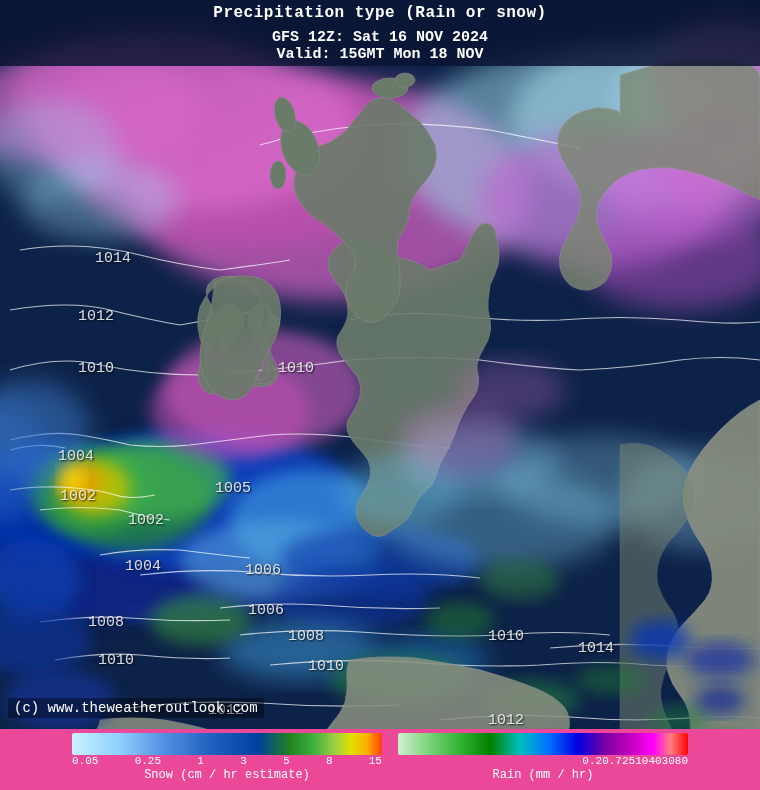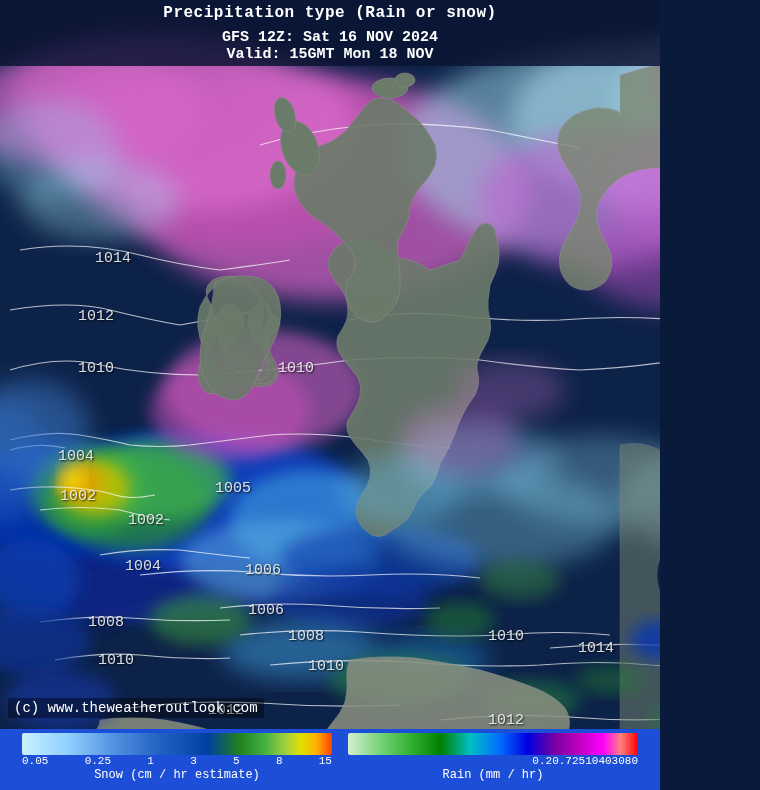--- a/index.html
+++ b/index.html
@@ -5,21 +5,21 @@
     * { margin: 0; padding: 0; box-sizing: border-box; }
     body {
       width: 760px;
       height: 790px;
       overflow: hidden;
       background: #0a1a3a;
       font-family: 'Courier New', monospace;
     }
 
     #main-container {
-      width: 660px;
+      width: 760px;
       height: 790px;
       position: relative;
       overflow: hidden;
       padding-left: 18px;
     }
 
     #map-bg {
       position: absolute;
       top: 0; left: 0;
       width: 100%; height: 100%;
@@ -69,21 +69,21 @@
     }
 
     #subtitle-right {
       text-align: right;
     }
 
     
     #legend-container {
       position: absolute;
       bottom: 0; left: 0; right: 0;
-      background: #1d4ed8;
+      background: #ec4899;
       z-index: 10;
       padding: 4px 8px 6px 8px;
     }
 
     #legend-bars {
       display: flex;
       gap: 4px;
       align-items: flex-end;
       justify-content: center;
       margin-bottom: 2px;

